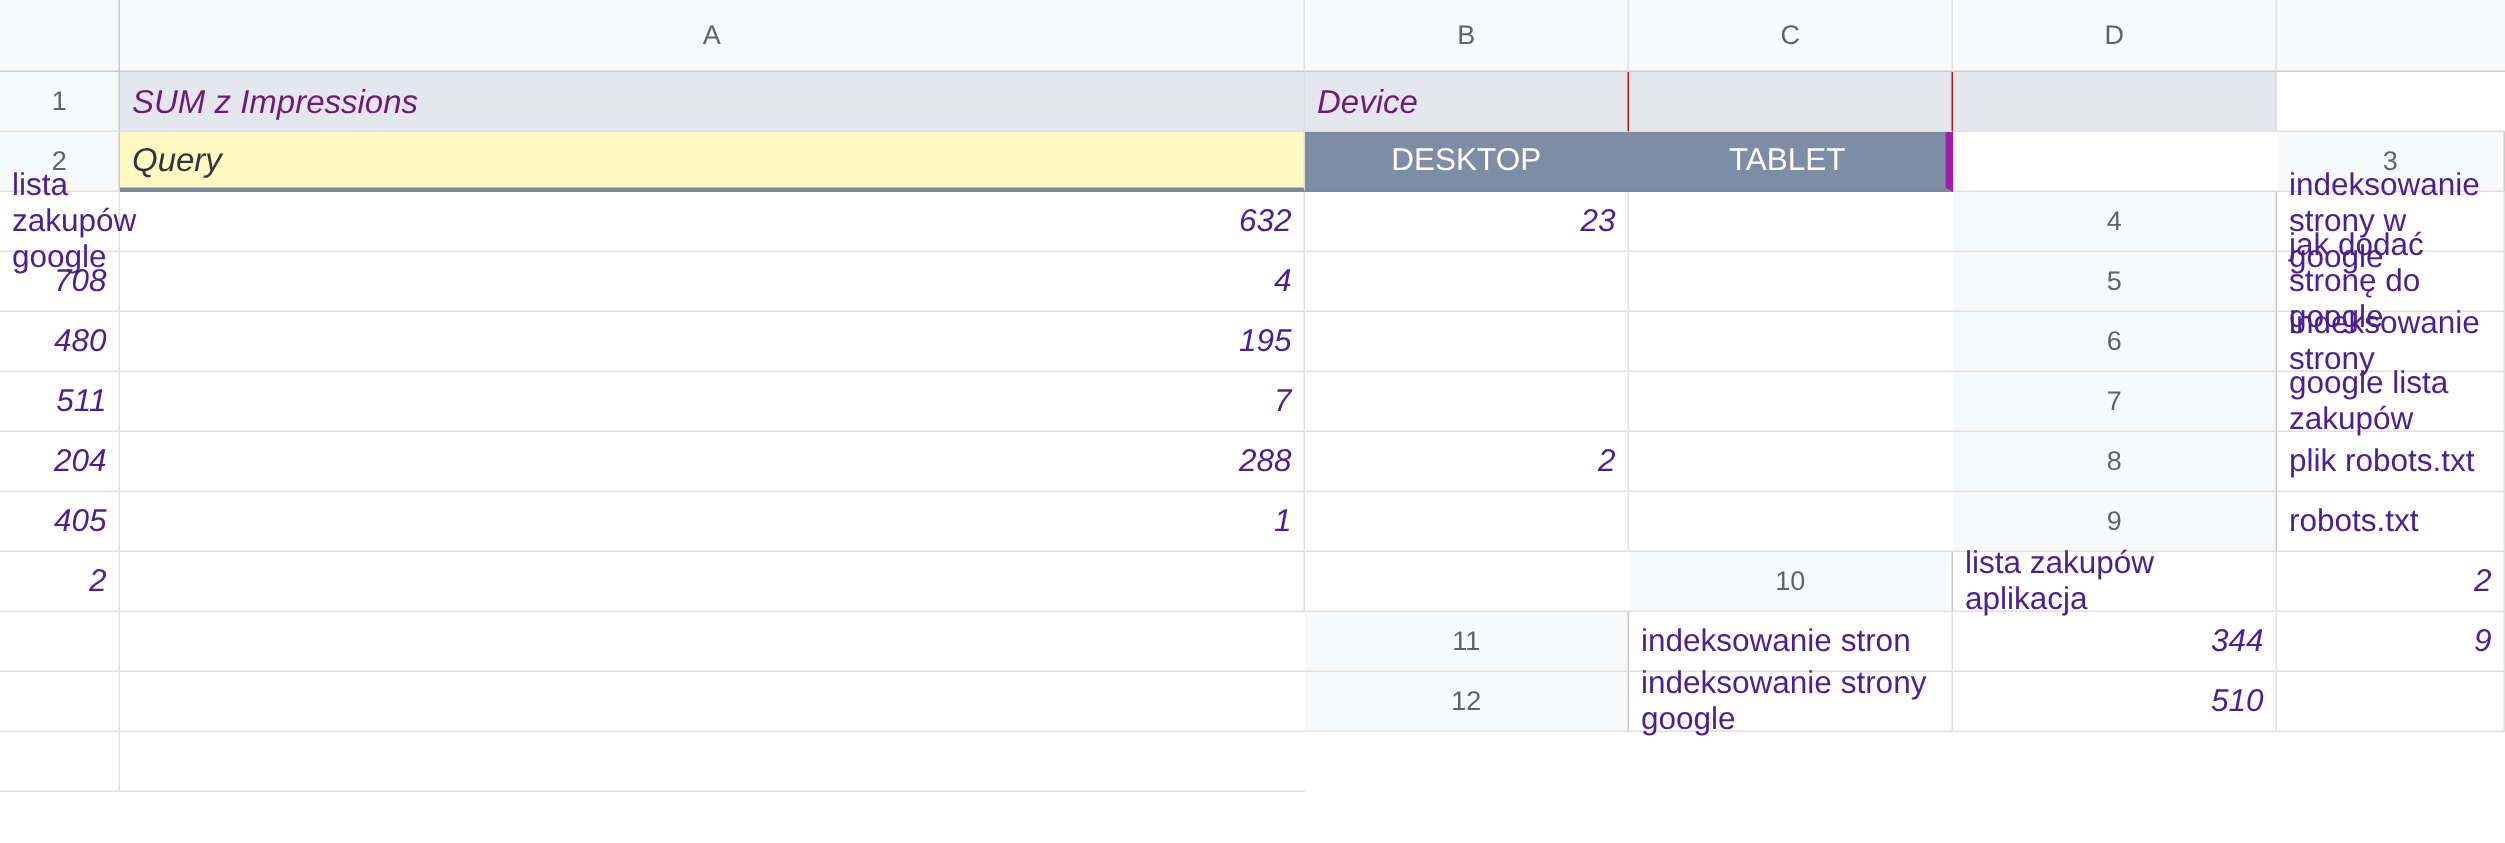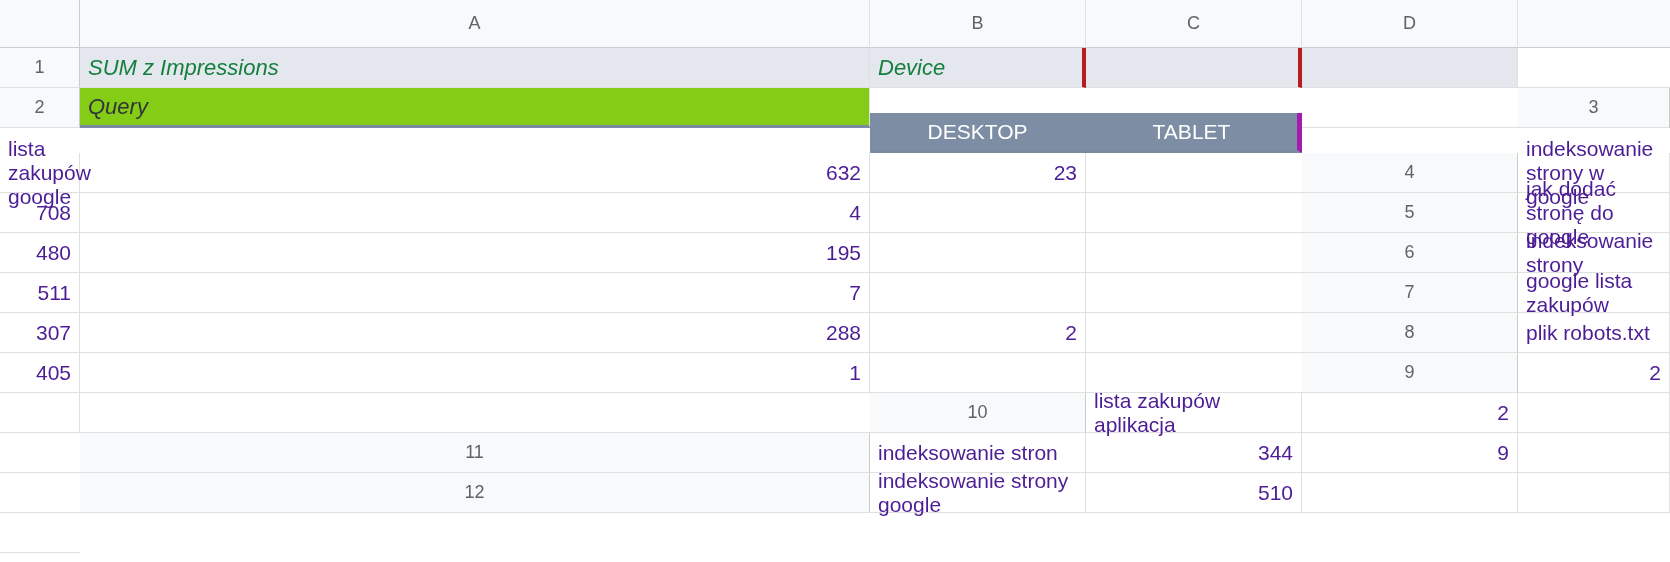--- a/index.html
+++ b/index.html
@@ -56,45 +56,45 @@
       border-bottom: 1px solid #e0e0e0;
       height: 40px;
       display: flex;
       align-items: center;
       padding: 0 8px;
       font-size: 21px;
       color: #4c1d95;
     }
     .cell.num {
       justify-content: flex-end;
+      font-style: italic;
     }
     .cell.header1 {
       background: #e4e8ee;
       font-style: italic;
       font-size: 22px;
-      color: #15803d;
+      color: #701a75;
     }
     .cell.header1.noborder-right {
-      border-right: 4px solid #b91c1c;
+      border-right: 1px solid #b91c1c;
     }
     .cell.header2-left {
-      background: #84cc16;
+      background: #fef9c3;
       font-style: italic;
       font-size: 22px;
       color: #313539;
       border-bottom: 3px solid #7a8aa1;
     }
     .cell.header2-dev {
       background: #7c8da4;
       color: #ffffff;
       font-size: 21px;
       justify-content: center;
       border-right: 1px solid #7c8da4;
       border-bottom: 3px solid #7a8aa1;
-      margin-top: 25px;
     }
     .row-header.h1 {
       height: 40px;
     }
     .row-header.h2 {
       height: 40px;
     }
     .blank-after {
       border-bottom: 1px solid #e0e0e0;
       height: 40px;
@@ -148,33 +148,34 @@
 
   <div class="row-header">6</div>
   <div class="cell">indeksowanie strony</div>
   <div class="cell num">511</div>
   <div class="cell num">7</div>
   <div class="cell num"></div>
   <div class="blank-after"></div>
 
   <div class="row-header">7</div>
   <div class="cell">google lista zakupów</div>
-  <div class="cell num">307</div>
+  <div class="cell num">204</div>
   <div class="cell num">288</div>
   <div class="cell num">2</div>
   <div class="blank-after"></div>
 
   <div class="row-header">8</div>
   <div class="cell">plik robots.txt</div>
   <div class="cell num">405</div>
   <div class="cell num">1</div>
   <div class="cell num"></div>
   <div class="blank-after"></div>
 
   <div class="row-header">9</div>
+  <div class="cell">robots.txt</div>
   <div class="cell num">2</div>
   <div class="cell num"></div>
   <div class="blank-after"></div>
 
   <div class="row-header">10</div>
   <div class="cell">lista zakupów aplikacja</div>
   <div class="cell num">2</div>
   <div class="cell num"></div>
   <div class="blank-after"></div>
 

